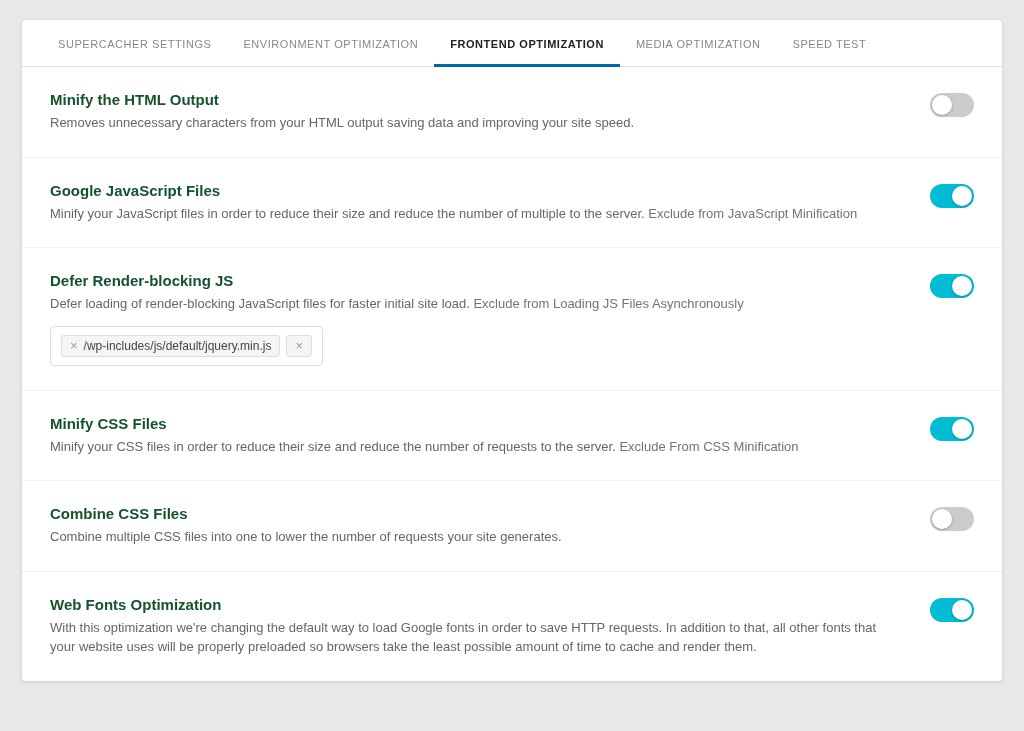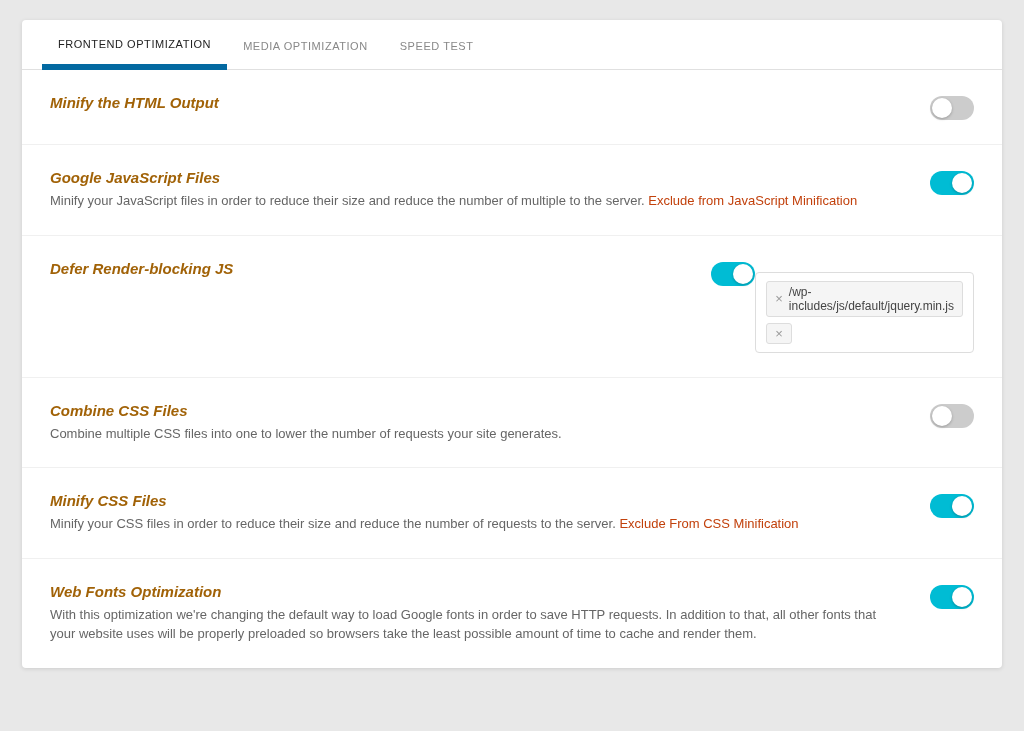--- a/index.html
+++ b/index.html
@@ -35,48 +35,47 @@
       letter-spacing: 0.05em;
       color: #888;
       cursor: pointer;
       text-transform: uppercase;
       border-bottom: 3px solid transparent;
       margin-bottom: -1px;
       white-space: nowrap;
     }
     .nav-tab.active {
       color: #222;
-      font-weight: 400;
-      border-bottom: 6px solid #0369a1;
+      font-weight: 700;
+      border-bottom: 3px solid #0369a1;
     }
     
     .content { padding: 0; }
     .setting-row {
       display: flex;
       align-items: flex-start;
       justify-content: space-between;
       padding: 24px 28px;
       border-bottom: 1px solid #f0f0f0;
     }
     .setting-row:last-child { border-bottom: none; }
     .setting-info { flex: 1; padding-right: 30px; }
     .setting-title {
       font-size: 15px;
       font-weight: 600;
-      color: #a16207;
+      color: #14532d;
       margin-bottom: 5px;
-      font-style: italic;
     }
     .setting-desc {
       font-size: 13px;
       color: #666;
       line-height: 1.5;
     }
     .setting-desc a {
-      color: #c2410c;
+      color: #737373;
       text-decoration: none;
       text-align: right;
     }
     
     .toggle-wrap {
       flex-shrink: 0;
       display: flex;
       align-items: center;
       padding-top: 2px;
     }
@@ -125,46 +124,49 @@
       gap: 6px;
     }
     .tag-close {
       color: #999;
       font-size: 13px;
       cursor: pointer;
       line-height: 1;
     }
     
     .setting-row.defer-row {
-      flex-direction: row;
+      flex-direction: column;
     }
     .defer-top {
       display: flex;
       align-items: flex-start;
       justify-content: space-between;
       width: 100%;
     }
     .defer-top .setting-info { flex: 1; }
   </style>
 </head>
 <body>
 
 <div class="card">
 
   <nav class="nav-tabs">
+    <div class="nav-tab">SUPERCACHER SETTINGS</div>
+    <div class="nav-tab">ENVIRONMENT OPTIMIZATION</div>
     <div class="nav-tab active">FRONTEND OPTIMIZATION</div>
     <div class="nav-tab">MEDIA OPTIMIZATION</div>
     <div class="nav-tab">SPEED TEST</div>
   </nav>
 
   <div class="content">
 
     <div class="setting-row">
       <div class="setting-info">
         <div class="setting-title">Minify the HTML Output</div>
+        <div class="setting-desc">Removes unnecessary characters from your HTML output saving data and improving your site speed.</div>
       </div>
       <div class="toggle-wrap">
         <div class="toggle off">
           <div class="toggle-knob"></div>
         </div>
       </div>
     </div>
 
     <div class="setting-row">
       <div class="setting-info">
@@ -180,46 +182,39 @@
           <div class="toggle-knob"></div>
         </div>
       </div>
     </div>
 
 
     <div class="setting-row defer-row">
       <div class="defer-top">
         <div class="setting-info">
           <div class="setting-title">Defer Render-blocking JS</div>
+          <div class="setting-desc">
+            <span>Defer loading of render-blocking JavaScript files for faster initial site load.</span>
+            <span> </span>
+            <a href="#">Exclude from Loading JS Files Asynchronously</a>
+          </div>
         </div>
         <div class="toggle-wrap">
           <div class="toggle on">
             <div class="toggle-knob"></div>
           </div>
         </div>
       </div>
       <div class="tag-input-area">
         <div class="tag">
           <span class="tag-close">×</span>
           <span>/wp-includes/js/default/jquery.min.js</span>
         </div>
         <div class="tag">
           <span class="tag-close">×</span>
-        </div>
-      </div>
-    </div>
-
-    <div class="setting-row">
-      <div class="setting-info">
-        <div class="setting-title">Combine CSS Files</div>
-        <div class="setting-desc">Combine multiple CSS files into one to lower the number of requests your site generates.</div>
-      </div>
-      <div class="toggle-wrap">
-        <div class="toggle off">
-          <div class="toggle-knob"></div>
         </div>
       </div>
     </div>
 
     <div class="setting-row">
       <div class="setting-info">
         <div class="setting-title">Minify CSS Files</div>
         <div class="setting-desc">
           <span>Minify your CSS files in order to reduce their size and reduce the number of requests to the server.</span>
           <span> </span>
@@ -228,20 +223,32 @@
       </div>
       <div class="toggle-wrap">
         <div class="toggle on">
           <div class="toggle-knob"></div>
         </div>
       </div>
     </div>
 
     <div class="setting-row">
       <div class="setting-info">
+        <div class="setting-title">Combine CSS Files</div>
+        <div class="setting-desc">Combine multiple CSS files into one to lower the number of requests your site generates.</div>
+      </div>
+      <div class="toggle-wrap">
+        <div class="toggle off">
+          <div class="toggle-knob"></div>
+        </div>
+      </div>
+    </div>
+
+    <div class="setting-row">
+      <div class="setting-info">
         <div class="setting-title">Web Fonts Optimization</div>
         <div class="setting-desc">With this optimization we're changing the default way to load Google fonts in order to save HTTP requests. In addition to that, all other fonts that your website uses will be properly preloaded so browsers take the least possible amount of time to cache and render them.</div>
       </div>
       <div class="toggle-wrap">
         <div class="toggle on">
           <div class="toggle-knob"></div>
         </div>
       </div>
     </div>
 

